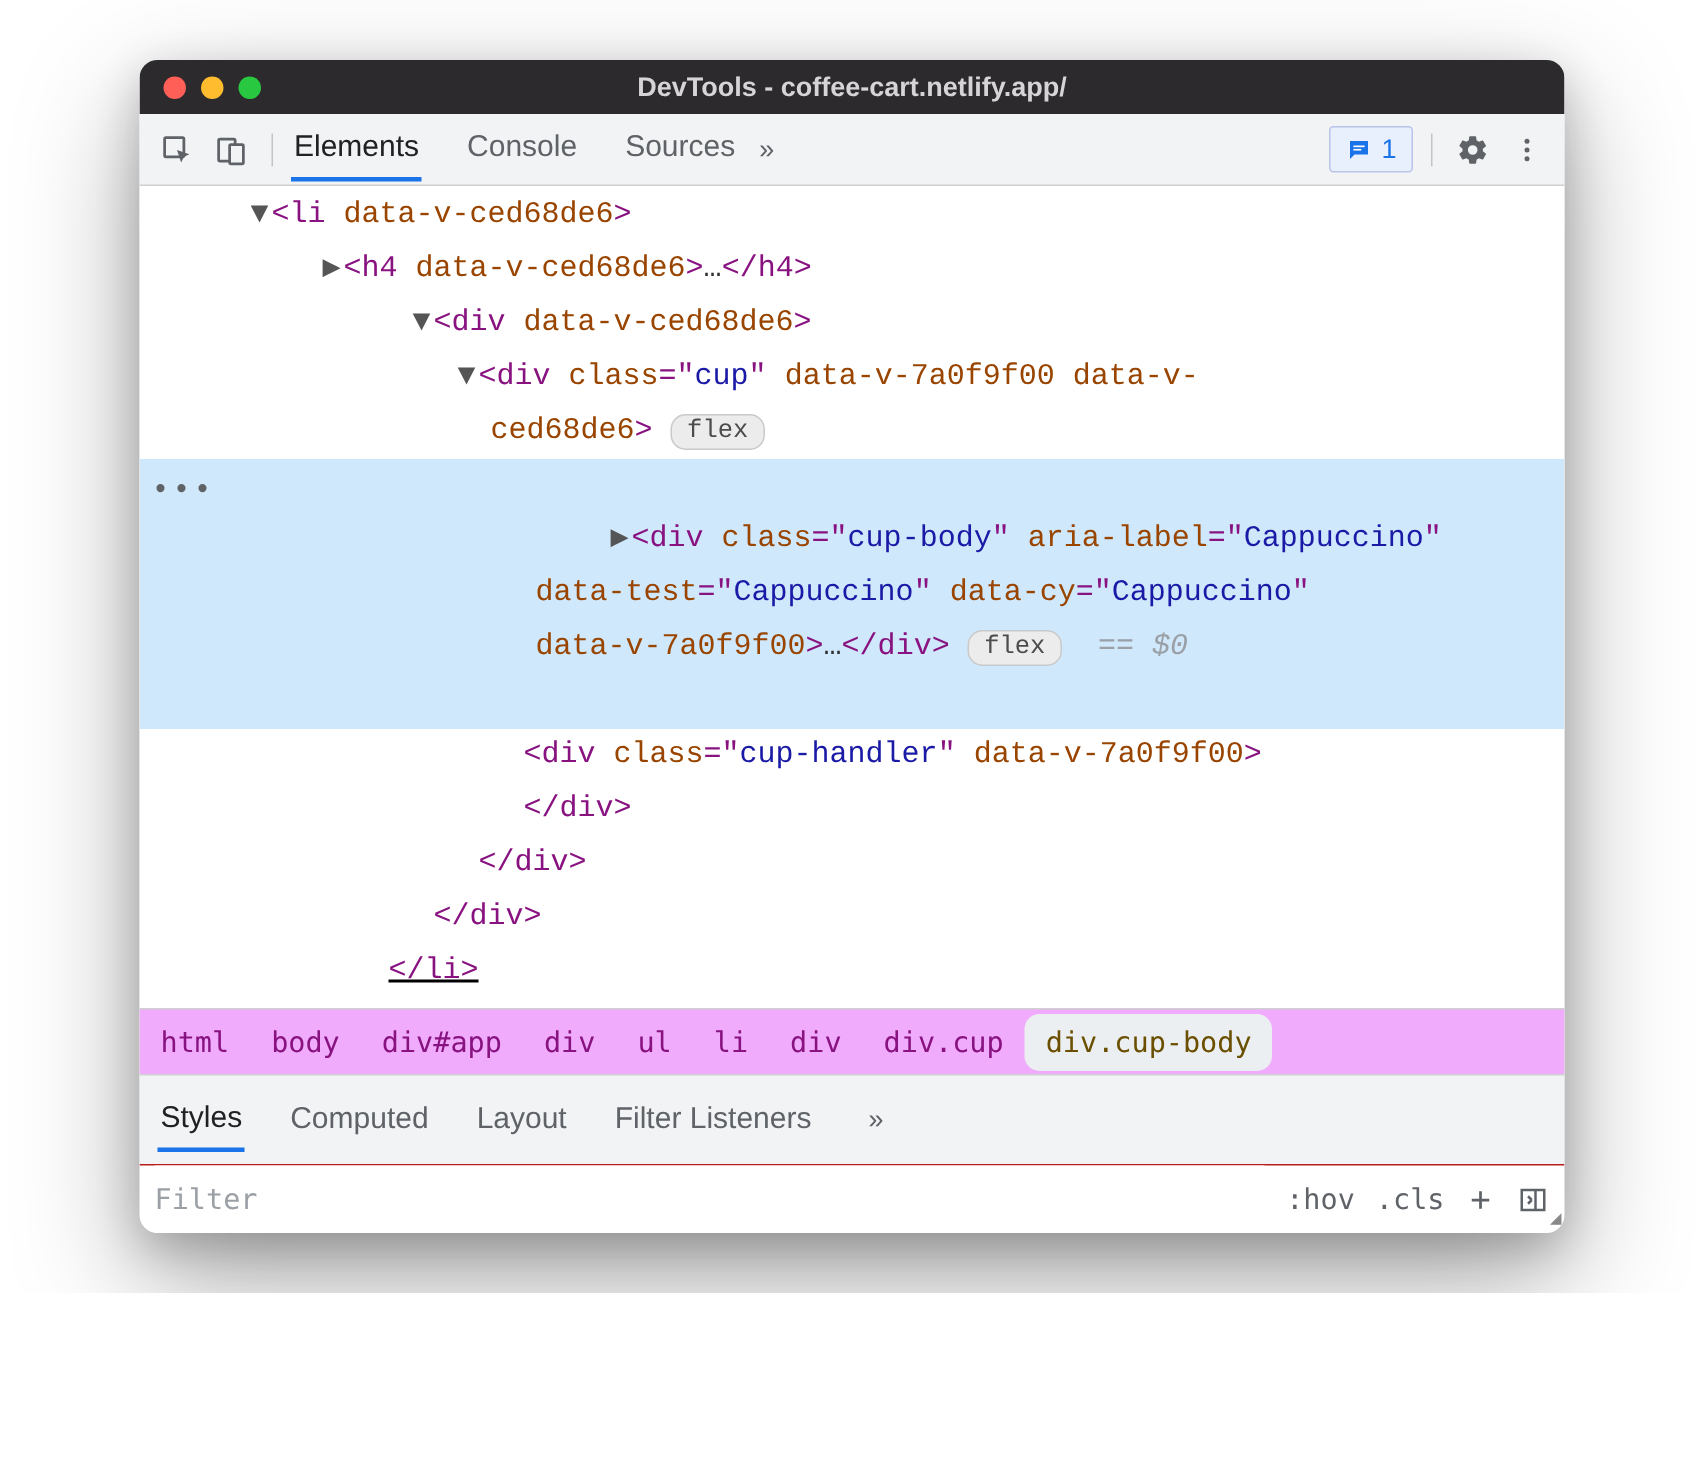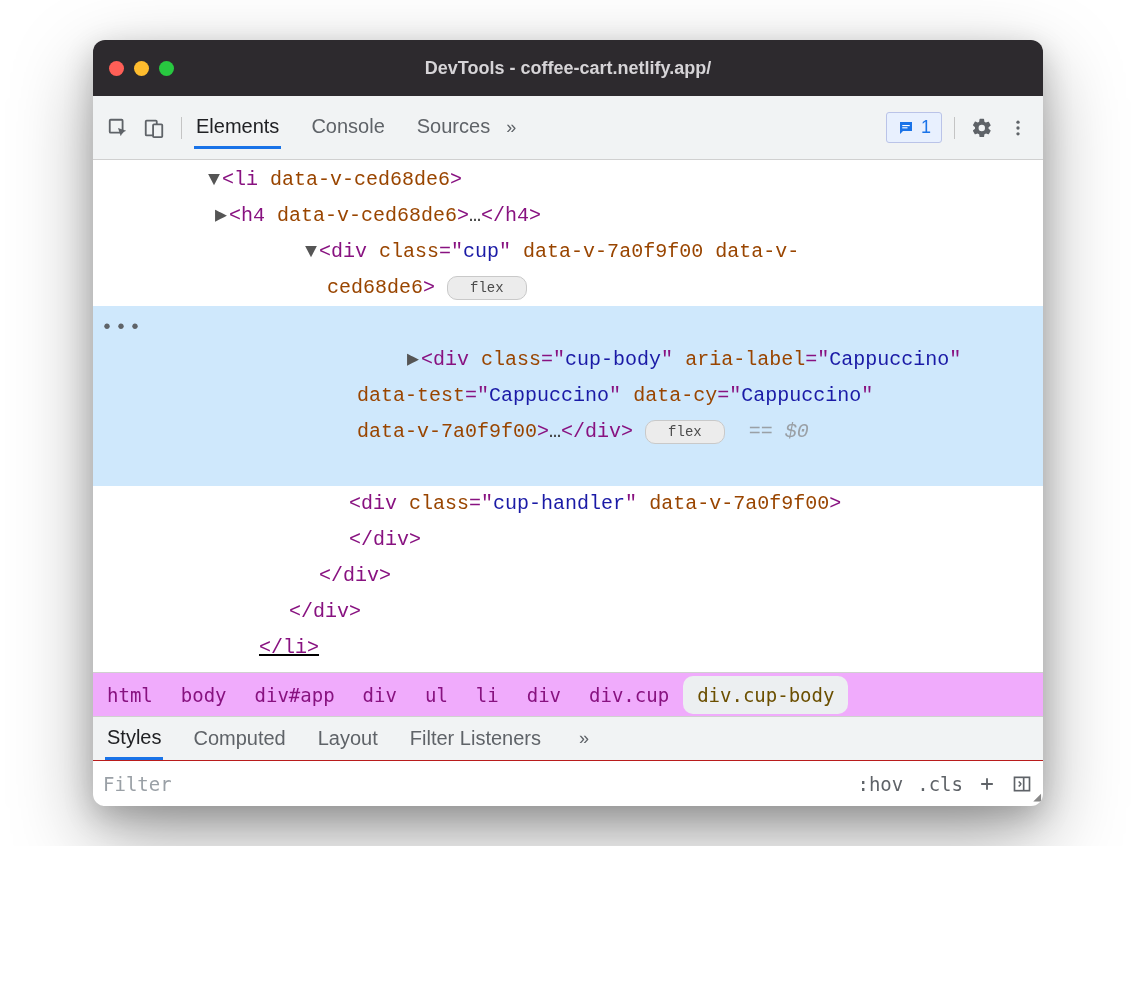--- a/index.html
+++ b/index.html
@@ -14,42 +14,42 @@
 .window {
   width: 950px;
   border-radius: 12px;
   box-shadow: 0 30px 80px rgba(0,0,0,0.35), 0 10px 30px rgba(0,0,0,0.2);
   overflow: hidden;
   background: #fff;
 }
 .titlebar {
   background: #2d2a2e;
   color: #c8c6c9;
-  height: 56px;
+  height: 36px;
   display: flex;
   align-items: center;
   padding: 0 16px;
   position: relative;
 }
 .traffic-lights { display: flex; gap: 10px; }
 .tl { width: 15px; height: 15px; border-radius: 50%; }
 .tl.red { background: #ff5f57; }
 .tl.yellow { background: #febc2e; }
 .tl.green { background: #28c840; }
 .titlebar-title {
   position: absolute;
   left: 0; right: 0;
   text-align: center;
   font-size: 18px;
   font-weight: 600;
   color: #d6d4d7;
   pointer-events: none;
 }
 .toolbar {
-  height: 64px;
+  height: 48px;
   display: flex;
   align-items: center;
   border-bottom: 1px solid #d0d0d0;
   padding: 0 10px;
   gap: 6px;
   background: #f1f3f4;
 }
 .tool-icon {
   width: 30px; height: 30px;
   display: flex; align-items: center; justify-content: center;
@@ -93,22 +93,22 @@
 .p { color: #881280; } 
 .a { color: #994500; } 
 .v { color: #1a1aa6; } 
 .t { color: #303030; }
 .badge {
   display: inline-block;
   background: #ececec;
   border: 1px solid #c9c9c9;
   color: #4c4c4c;
   border-radius: 10px;
-  padding: 0 22px;
-  font-size: 14px;
+  padding: 0 10px;
+  font-size: 17px;
   line-height: 22px;
   vertical-align: 1px;
 }
 .eq0 { color: #9aa0a6; font-style: italic; }
 .breadcrumbs {
   display: flex; align-items: center;
   border-top: 1px solid #d0d0d0;
   background: #f0abfc;
   font-family: Menlo, Consolas, monospace;
   font-size: 19px;
@@ -125,21 +125,21 @@
   color: #6b4f00;
   border-radius: 10px;
 }
 .styles-tabs {
   display: flex; align-items: center;
   border-top: 1px solid #d0d0d0;
   background: #f1f3f4;
   font-size: 20px; color: #5f6368;
   gap: 28px;
   padding: 0 12px;
-  height: 44px;
+  height: 60px;
 }
 .stab { padding: 8px 2px; cursor: pointer; }
 .stab.active { color: #202124; border-bottom: 3px solid #1a73e8; }
 .filter-bar {
   display: flex; align-items: center;
   height: 46px;
   padding: 0 10px;
   border-top: 1px solid #b91c1c;
   font-family: Menlo, Consolas, monospace;
   font-size: 19px;
@@ -220,24 +220,25 @@
       <svg width="20" height="20" viewBox="0 0 24 24" fill="#5f6368">
         <circle cx="12" cy="5" r="2"></circle>
           <circle cx="12" cy="12" r="2"></circle>
           <circle cx="12" cy="19" r="2"></circle>
       </svg>
     </div>
   </div>
 
   <div class="dom-panel">
 
-    <div class="node" style="padding-left:113px;"><span class="tri">▼</span><span class="p">&lt;li</span> <span class="a">data-v-ced68de6</span><span class="p">&gt;</span></div>
+    <div class="node" style="padding-left:72px;"><span class="tri">▼</span><span class="p">&lt;li</span> <span class="a">data-v-ced68de6</span><span class="p">&gt;</span></div>
 
     <div class="node" style="padding-left:76px;margin-left:44px;"><span class="tri">▶</span><span class="p">&lt;h4</span> <span class="a">data-v-ced68de6</span><span class="p">&gt;</span><span class="t">…</span><span class="p">&lt;/h4&gt;</span></div>
 
+    <div class="node" style="padding-left:180px;"><span class="tri">▼</span><span class="p">&lt;div</span> <span class="a">data-v-ced68de6</span><span class="p">&gt;</span></div>
 
     <div class="node" style="padding-left:210px;"><span class="tri">▼</span><span class="p">&lt;div</span> <span class="a">class</span><span class="p">="</span><span class="v">cup</span><span class="p">"</span> <span class="a">data-v-7a0f9f00</span> <span class="a">data-v-<br>&nbsp;&nbsp;ced68de6</span><span class="p">&gt;</span> <span class="badge">flex</span></div>
 
     <div class="node selected" style="padding-left:240px;">
       <span class="ellipsis-gutter">•••</span><span class="tri">▶</span><span class="p">&lt;div</span> <span class="a">class</span><span class="p">="</span><span class="v">cup-body</span><span class="p">"</span> <span class="a">aria-label</span><span class="p">="</span><span class="v">Cappuccino</span><span class="p">"</span><br>&nbsp;&nbsp;<span class="a">data-test</span><span class="p">="</span><span class="v">Cappuccino</span><span class="p">"</span> <span class="a">data-cy</span><span class="p">="</span><span class="v">Cappuccino</span><span class="p">"</span><br>&nbsp;&nbsp;<span class="a">data-v-7a0f9f00</span><span class="p">&gt;</span><span class="t">…</span><span class="p">&lt;/div&gt;</span> <span class="badge">flex</span> &nbsp;<span class="eq0">== $0</span>
     </div>
 
     <div class="node" style="padding-left:256px;"><span class="p">&lt;div</span> <span class="a">class</span><span class="p">="</span><span class="v">cup-handler</span><span class="p">"</span> <span class="a">data-v-7a0f9f00</span><span class="p">&gt;</span><br><span class="p">&lt;/div&gt;</span></div>
 
     <div class="node" style="padding-left:226px;"><span class="p">&lt;/div&gt;</span></div>

